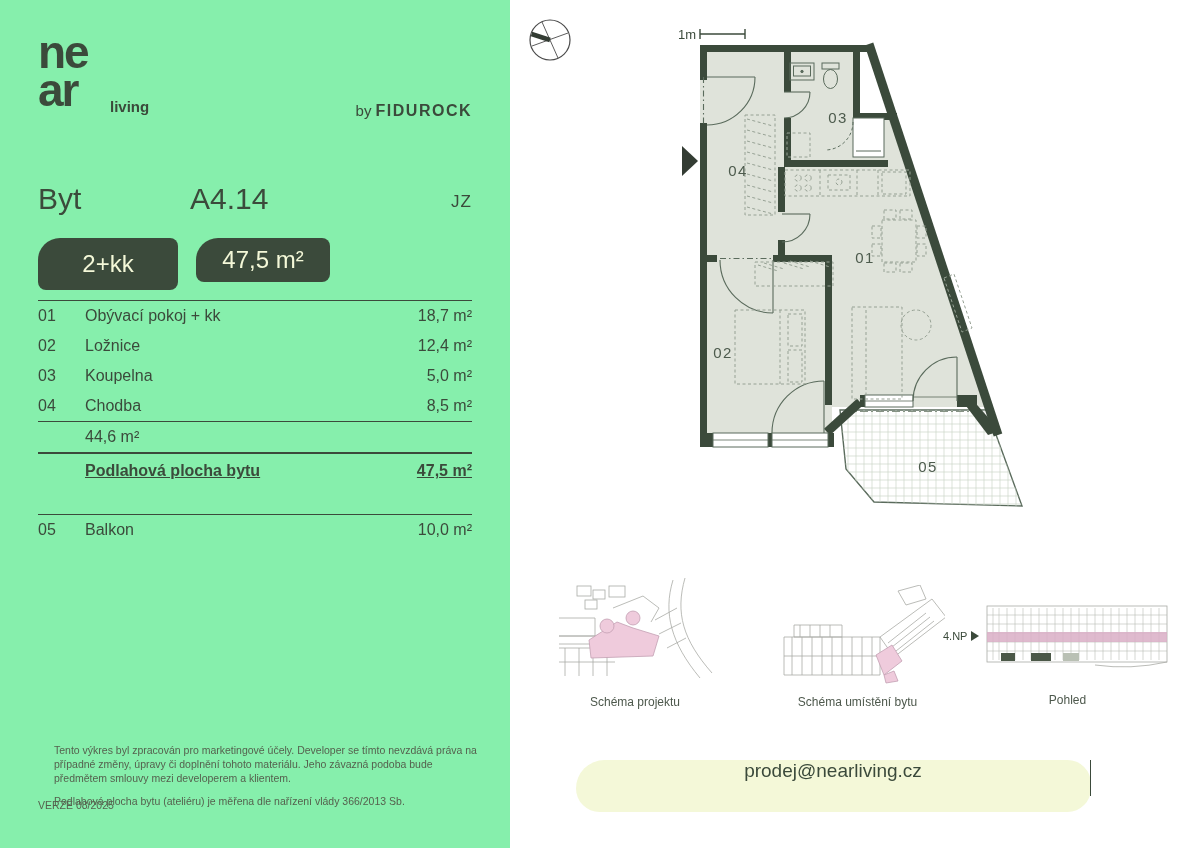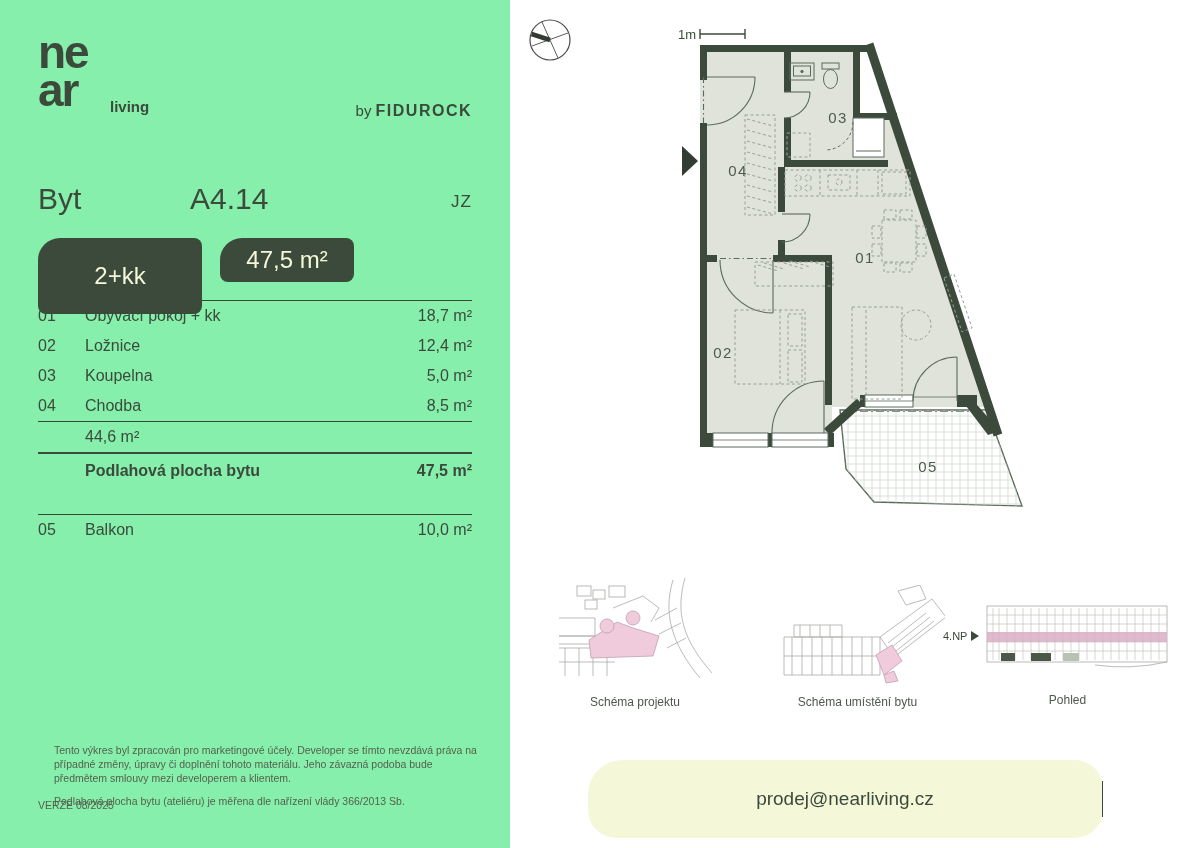--- a/index.html
+++ b/index.html
@@ -18,44 +18,44 @@
   .byline b{font-size:16px;letter-spacing:1.5px;}
 
   .hdr{position:absolute;top:182px;font-size:30px;color:#3B4A3B;text-align:right;}
   .hdr.byt{left:38px;}
   .hdr.unit{left:190px;}
   .hdr.orient{right:38px;font-size:17px;top:192px;letter-spacing:1px;}
 
   .badges{position:absolute;left:38px;top:238px;display:flex;gap:18px;}
   .badge{height:44px;background:#3B4A3B;color:#F4F8D8;display:flex;align-items:center;
          justify-content:center;font-size:24px;border-radius:22px 8px 8px 8px;padding:0 26px;}
-  .badge.b0{width:132px;padding:16px;}
+  .badge.b0{width:132px;padding:4px;}
   .badge.b1{width:134px;padding:0;}
   .badge.b2{width:126px;padding:0;}
 
   .table{position:absolute;left:38px;top:300px;width:434px;font-size:16px;}
   .trule{border-top:1px solid #3B4A3B;}
   .trule.thick{border-top:2.5px solid #3B4A3B;}
   .trow{display:flex;align-items:center;height:30px;}
   .trow .num{width:47px;}
   .trow .nm{flex:1;}
   .trow .ar{text-align:right;}
-  .trow.bold{font-weight:bold;height:34px;}
+  .trow.bold{font-weight:bold;height:34px;text-decoration:underline;}
   .tgap{height:26px;}
 
   .fineprint{position:absolute;left:38px;top:744px;width:434px;font-size:10.5px;
              line-height:1.32;color:#55614E;margin-left:16px;}
   .fineprint p{margin:0 0 9px 0;}
   .version{position:absolute;left:38px;top:799px;font-size:10.5px;color:#55614E;}
 
   
   .caption{position:absolute;font-size:12px;color:#4d584c;text-align:center;}
 
-  .contact{position:absolute;left:588px;top:760px;width:515px;height:78px;background:#F4F8D8;
-           border-radius:34px 28px 28px 28px;display:flex;align-items:center;}
+  .contact{position:absolute;left:576px;top:760px;width:515px;height:52px;background:#F4F8D8;
+           border-radius:34px 28px 28px 28px;display:flex;}
   .contact .cell{flex:1;text-align:center;font-size:19px;color:#3B4A3B;}
   .contact .divider{width:1px;height:36px;background:#3B4A3B;}
 
   svg text{font-family:"Liberation Sans", sans-serif;}
   .roomlbl{fill:#4d5b4d;font-size:15px;letter-spacing:1.5px;}
 </style>
 </head>
 <body>
 
 <div id="stage">

